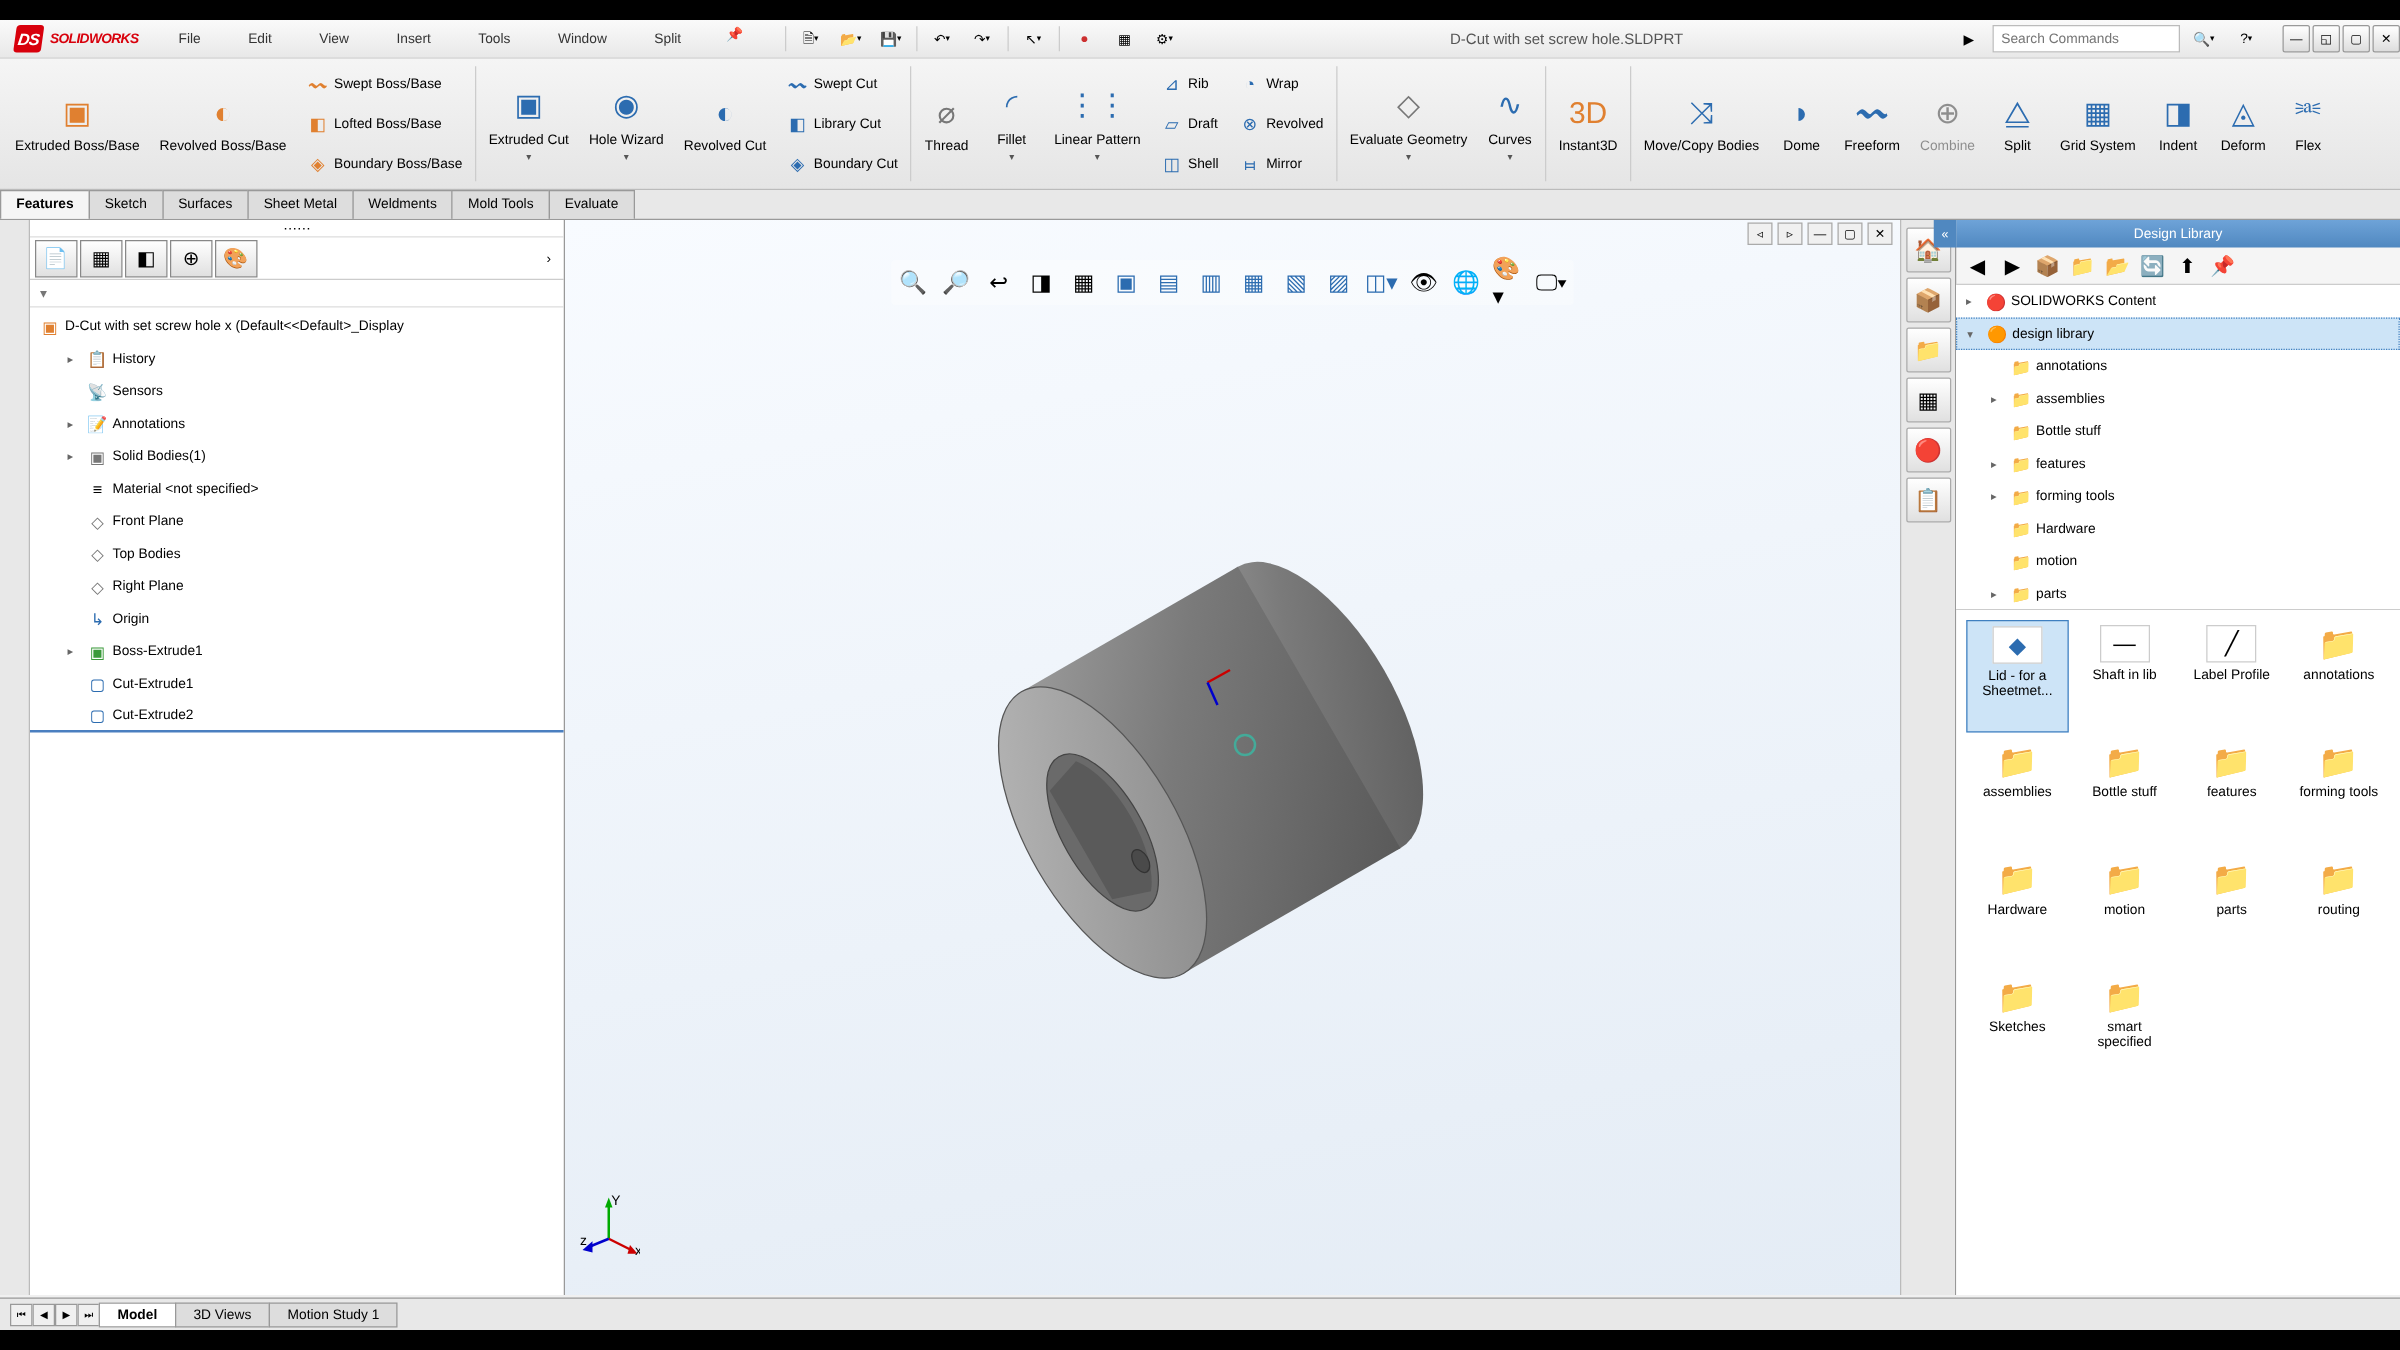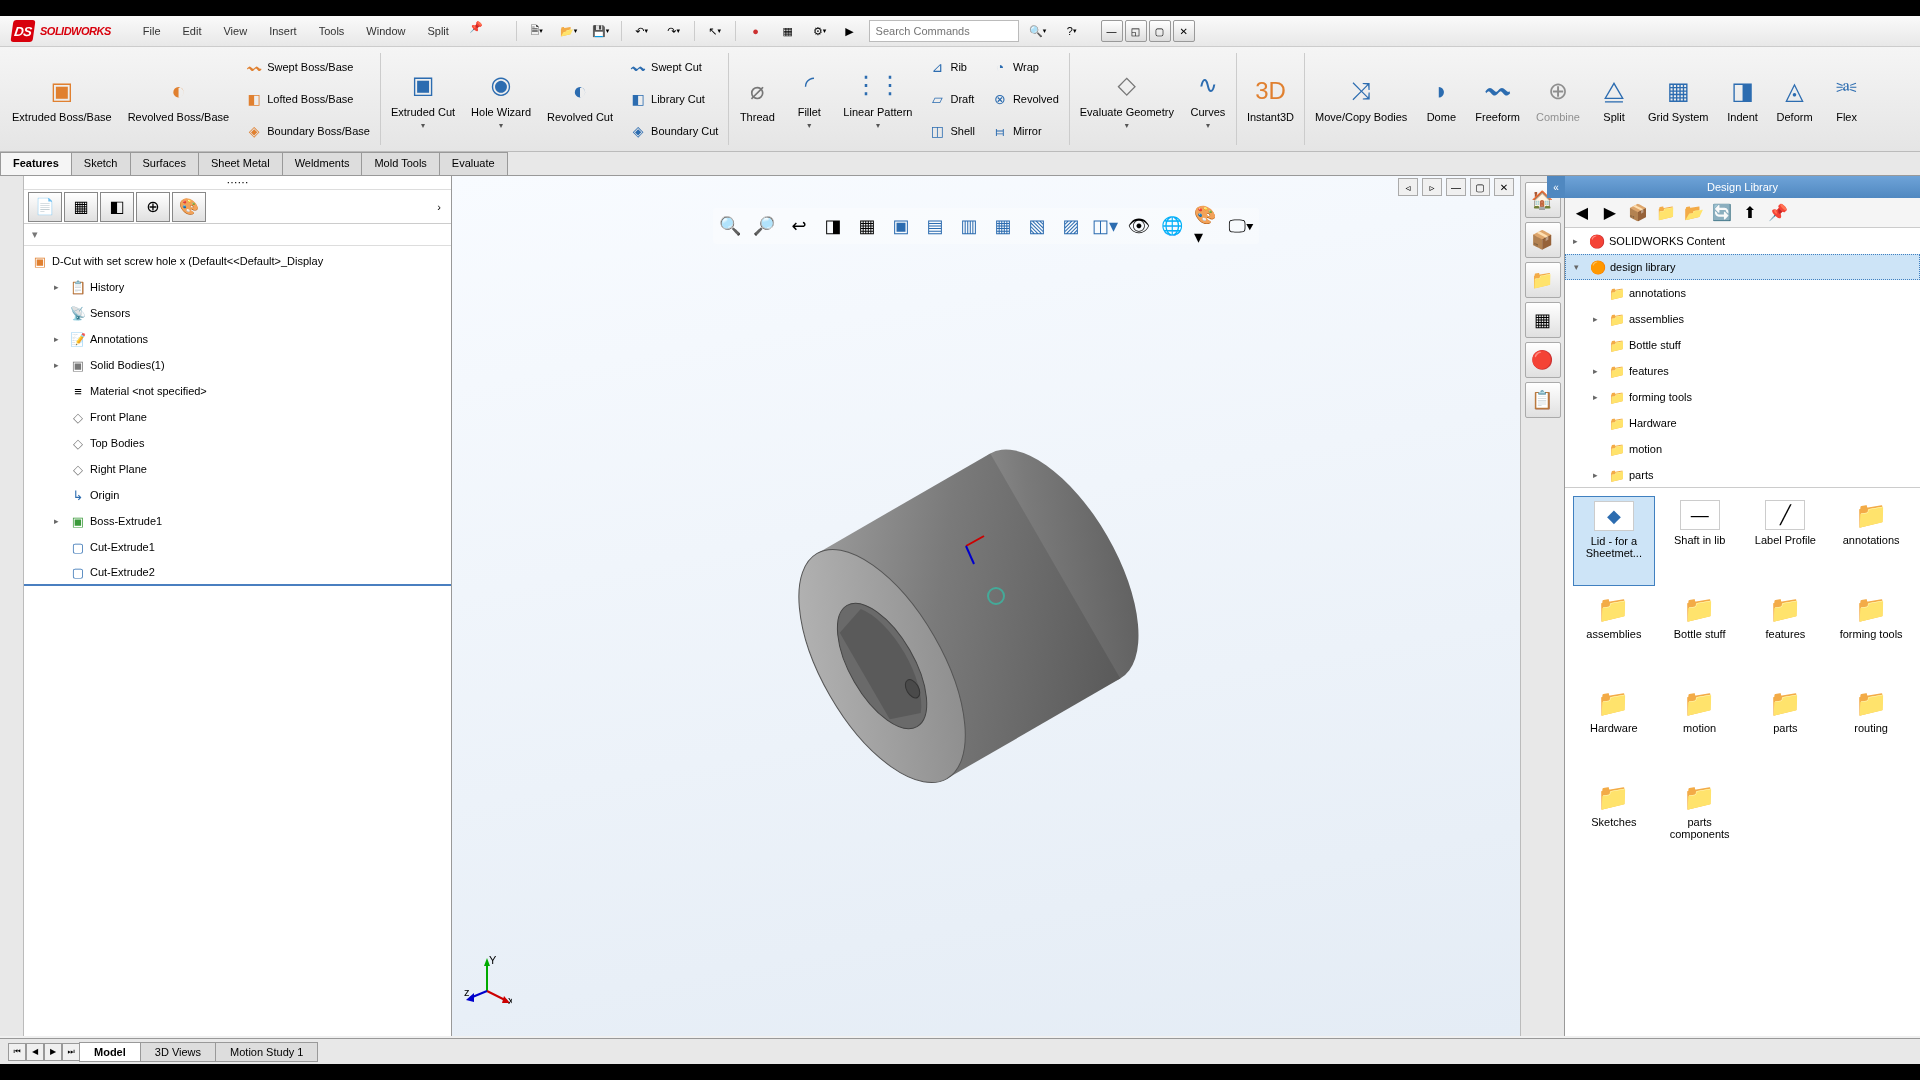--- a/index.html
+++ b/index.html
@@ -1,21 +1,21 @@
 <!DOCTYPE html>
 <html><head>
 <meta charset="utf-8">
 <style>
 * { margin: 0; padding: 0; box-sizing: border-box; font-family: "Segoe UI", Arial, sans-serif; font-size: 11px; }
 body { background: #000; width: 1920px; height: 1080px; overflow: hidden; }
 .app { position: absolute; left: 0; top: 16px; width: 1920px; height: 1048px; background: #f0f0f0; }
 .titlebar { height: 31px; background: linear-gradient(#fafafa,#e8e8e8); display: flex; align-items: center; border-bottom: 1px solid #ccc; }
 .logo { display: flex; align-items: center; padding: 0 12px; font-weight: bold; font-size: 15px; color: #d8000c; font-style: italic; letter-spacing: -0.5px; }
 .logo-icon { width: 22px; height: 22px; background: #d8000c; border-radius: 3px; margin-right: 6px; display: flex; align-items: center; justify-content: center; color: #fff; font-size: 13px; transform: skewX(-8deg); }
-.menus { display: flex; gap: 2px; margin-left: 10px; }
+.menus { display: flex; gap: 18px; margin-left: 10px; }
 .menu-item { padding: 4px 10px; color: #333; cursor: pointer; }
 .pin-icon { margin-left: 8px; color: #666; }
 .title-tools { display: flex; align-items: center; gap: 2px; margin-left: 30px; }
 .tool-btn { width: 30px; height: 26px; display: flex; align-items: center; justify-content: center; border: 1px solid transparent; }
 .tool-sep { width: 1px; height: 20px; background: #ccc; margin: 0 3px; }
 .doc-title { flex: 1; text-align: center; color: #555; font-size: 12px; }
 .search-area { display: flex; align-items: center; gap: 4px; margin-right: 6px; }
 .search-input { width: 150px; height: 22px; border: 1px solid #bbb; padding: 0 6px; background: #fff; }
 .win-controls { display: flex; gap: 2px; margin-left: 8px; }
 .win-btn { width: 22px; height: 22px; display: flex; align-items: center; justify-content: center; border: 1px solid #999; background: linear-gradient(#fff,#ddd); border-radius: 2px; font-size: 10px; }
@@ -113,20 +113,21 @@
       <div class="tool-sep"></div>
       <div class="tool-btn">↶<span style="font-size:7px">▾</span></div>
       <div class="tool-btn">↷<span style="font-size:7px">▾</span></div>
       <div class="tool-sep"></div>
       <div class="tool-btn">↖<span style="font-size:7px">▾</span></div>
       <div class="tool-sep"></div>
       <div class="tool-btn c-red">●</div>
       <div class="tool-btn">▦</div>
       <div class="tool-btn">⚙<span style="font-size:7px">▾</span></div>
     </div>
+    <div class="doc-title">D-Cut with set screw hole.SLDPRT</div>
     <div class="search-area">
       <span class="tool-btn">▶</span>
       <input class="search-input" placeholder="Search Commands" style="">
       <span class="tool-btn">🔍<span style="font-size:7px">▾</span></span>
       <span class="tool-btn">?<span style="font-size:7px">▾</span></span>
     </div>
     <div class="win-controls">
       <div class="win-btn">—</div>
       <div class="win-btn">◱</div>
       <div class="win-btn">▢</div>
@@ -569,21 +570,21 @@
         <div class="dl-item dl-folder">
             <div class="dl-thumb">📁</div>
             <span>routing</span>
           </div>
         <div class="dl-item dl-folder">
             <div class="dl-thumb">📁</div>
             <span>Sketches</span>
           </div>
         <div class="dl-item dl-folder">
             <div class="dl-thumb">📁</div>
-            <span>parts components</span>
+            <span>smart specified</span>
           </div>
       </div>
     </div>
   </div>
 
   <div class="bottom-tabs">
     <div class="bt-nav">
       <div class="bt-navbtn">⏮</div>
       <div class="bt-navbtn">◀</div>
       <div class="bt-navbtn">▶</div>

